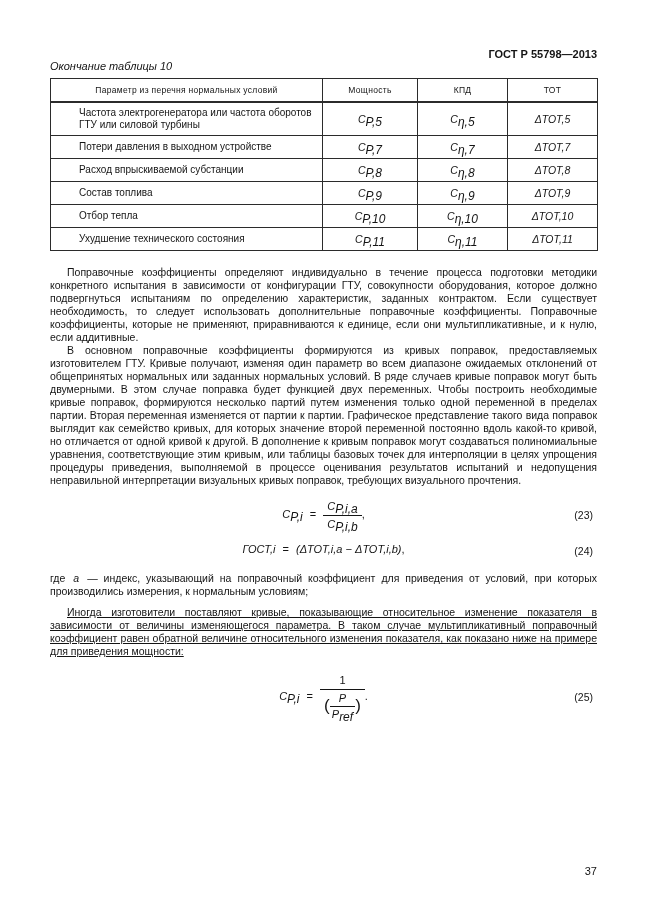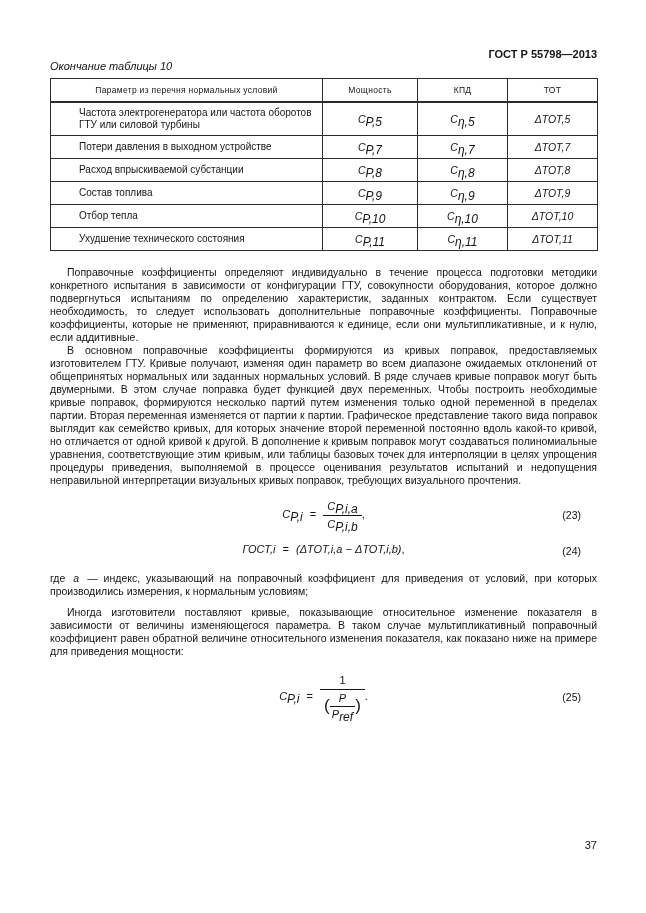--- a/index.html
+++ b/index.html
@@ -68,33 +68,33 @@
   .ivar { font-style: italic; margin: 0 2px; }
   .formula-row {
     position: relative;
     text-align: center;
     font-size: 11px;
     margin: 13px 0;
     min-height: 16px;
   }
   .formula-number {
     position: absolute;
-    right: 16px; top: 50%;
+    right: 4px; top: 50%;
     transform: translateY(-50%);
     font-size: 10.5px;
   }
   .op { margin: 0 4px; }
   .frac { display: inline-block; vertical-align: middle; text-align: center; }
   .fnum { display: block; padding: 0 4px 2px; border-bottom: 1px solid #141414; line-height: 1.15; }
   .fden { display: block; padding: 2px 4px 0; line-height: 1.15; }
   .frac .frac .fnum { padding: 0 2px 1px; }
   .frac .frac .fden { padding: 1px 2px 0; }
   .paren { display: inline-block; vertical-align: middle; font-size: 17px; font-style: normal; }
   .upright { font-style: normal; }
-  .page-number { position: absolute; right: 49px; bottom: 62px; font-size: 11px; }
+  .page-number { position: absolute; right: 49px; bottom: 36px; font-size: 11px; }
 </style>
 </head>
 <body>
 
 <div class="page">
 
   <div class="doc-header">ГОСТ Р 55798—2013</div>
 
   <div class="table-caption">Окончание таблицы 10</div>
 
@@ -174,21 +174,21 @@
   </div>
 
   <div>
     <p class="body-text">
       <span>где</span>
       <span class="ivar">a</span>
       <span>— индекс, указывающий на поправочный коэффициент для приведения от условий, при которых производились измерения, к нормальным условиям;</span>
     </p>
   </div>
 
-  <div class="text-block" style="margin-top:8px;">
+  <div class="text-block" style="margin-top:8px;text-decoration:underline;">
     <p class="body-text indent">Иногда изготовители поставляют кривые, показывающие относительное изменение показателя в зависимости от величины изменяющегося параметра. В таком случае мультипликативный поправочный коэффициент равен обратной величине относительного изменения показателя, как показано ниже на примере для приведения мощности:</p>
   </div>
 
   <div class="formula-row" style="margin-top:16px;">
     <span>
       <span class="var"><span>C</span><sub>P,i</sub></span>
       <span class="op">=</span>
       <span class="frac">
         <span class="fnum upright">1</span>
         <span class="fden">

